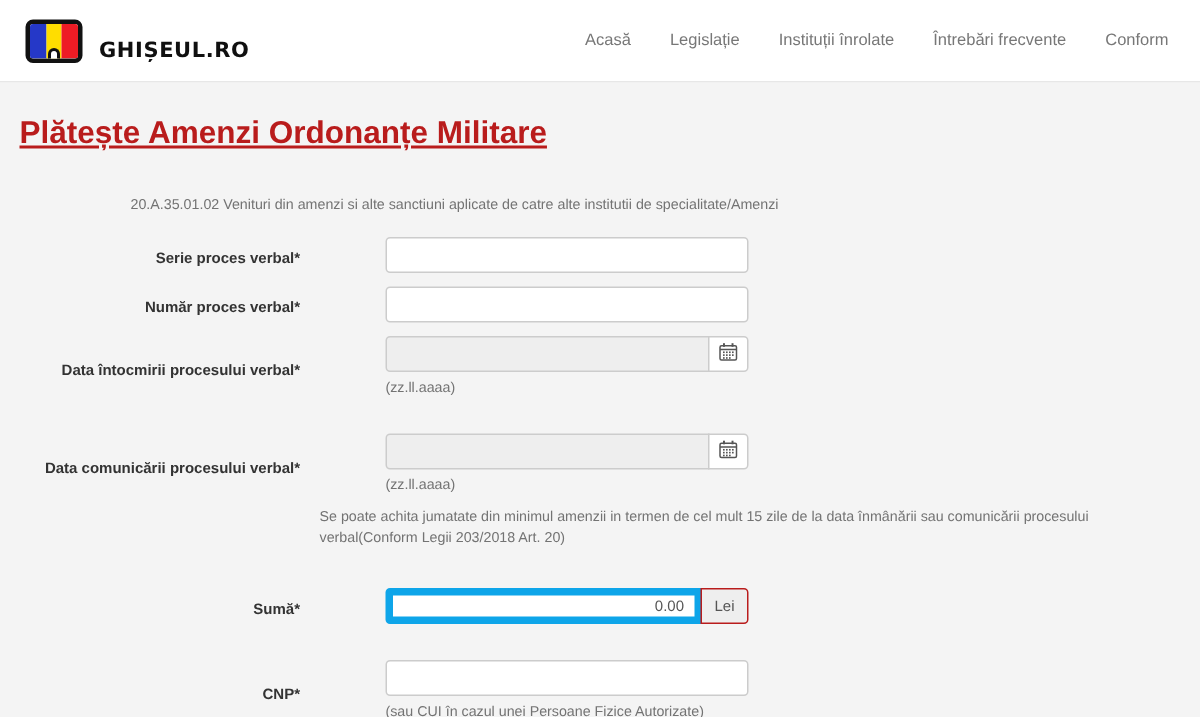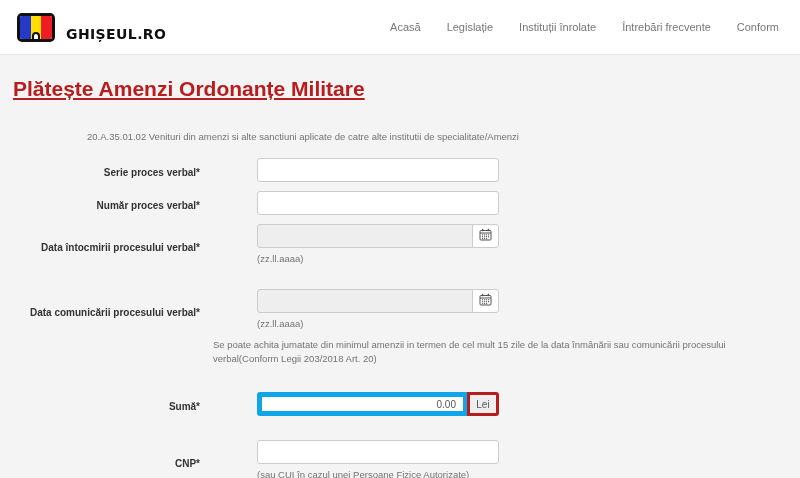--- a/index.html
+++ b/index.html
@@ -139,21 +139,21 @@
     padding: 0 7px;
     font-size: 10px;
     color: #555;
     text-align: right;
     outline: none;
     min-width: 0;
   }
   .unit-addon {
     flex: 0 0 32px; height: 24px;
     margin-left: -1px;
-    border: 3px solid #b91c1c;
+    border: 1px solid #b91c1c;
     border-radius: 0 3px 3px 0;
     background: #eee;
     color: #555;
     font-size: 10px;
     display: flex; align-items: center; justify-content: center;
   }
   .field-hint { margin-top: 4px; }
 
   .row-serie, .row-numar { margin-bottom: 9px; }
   .row-data1 { margin-bottom: 19px; }

